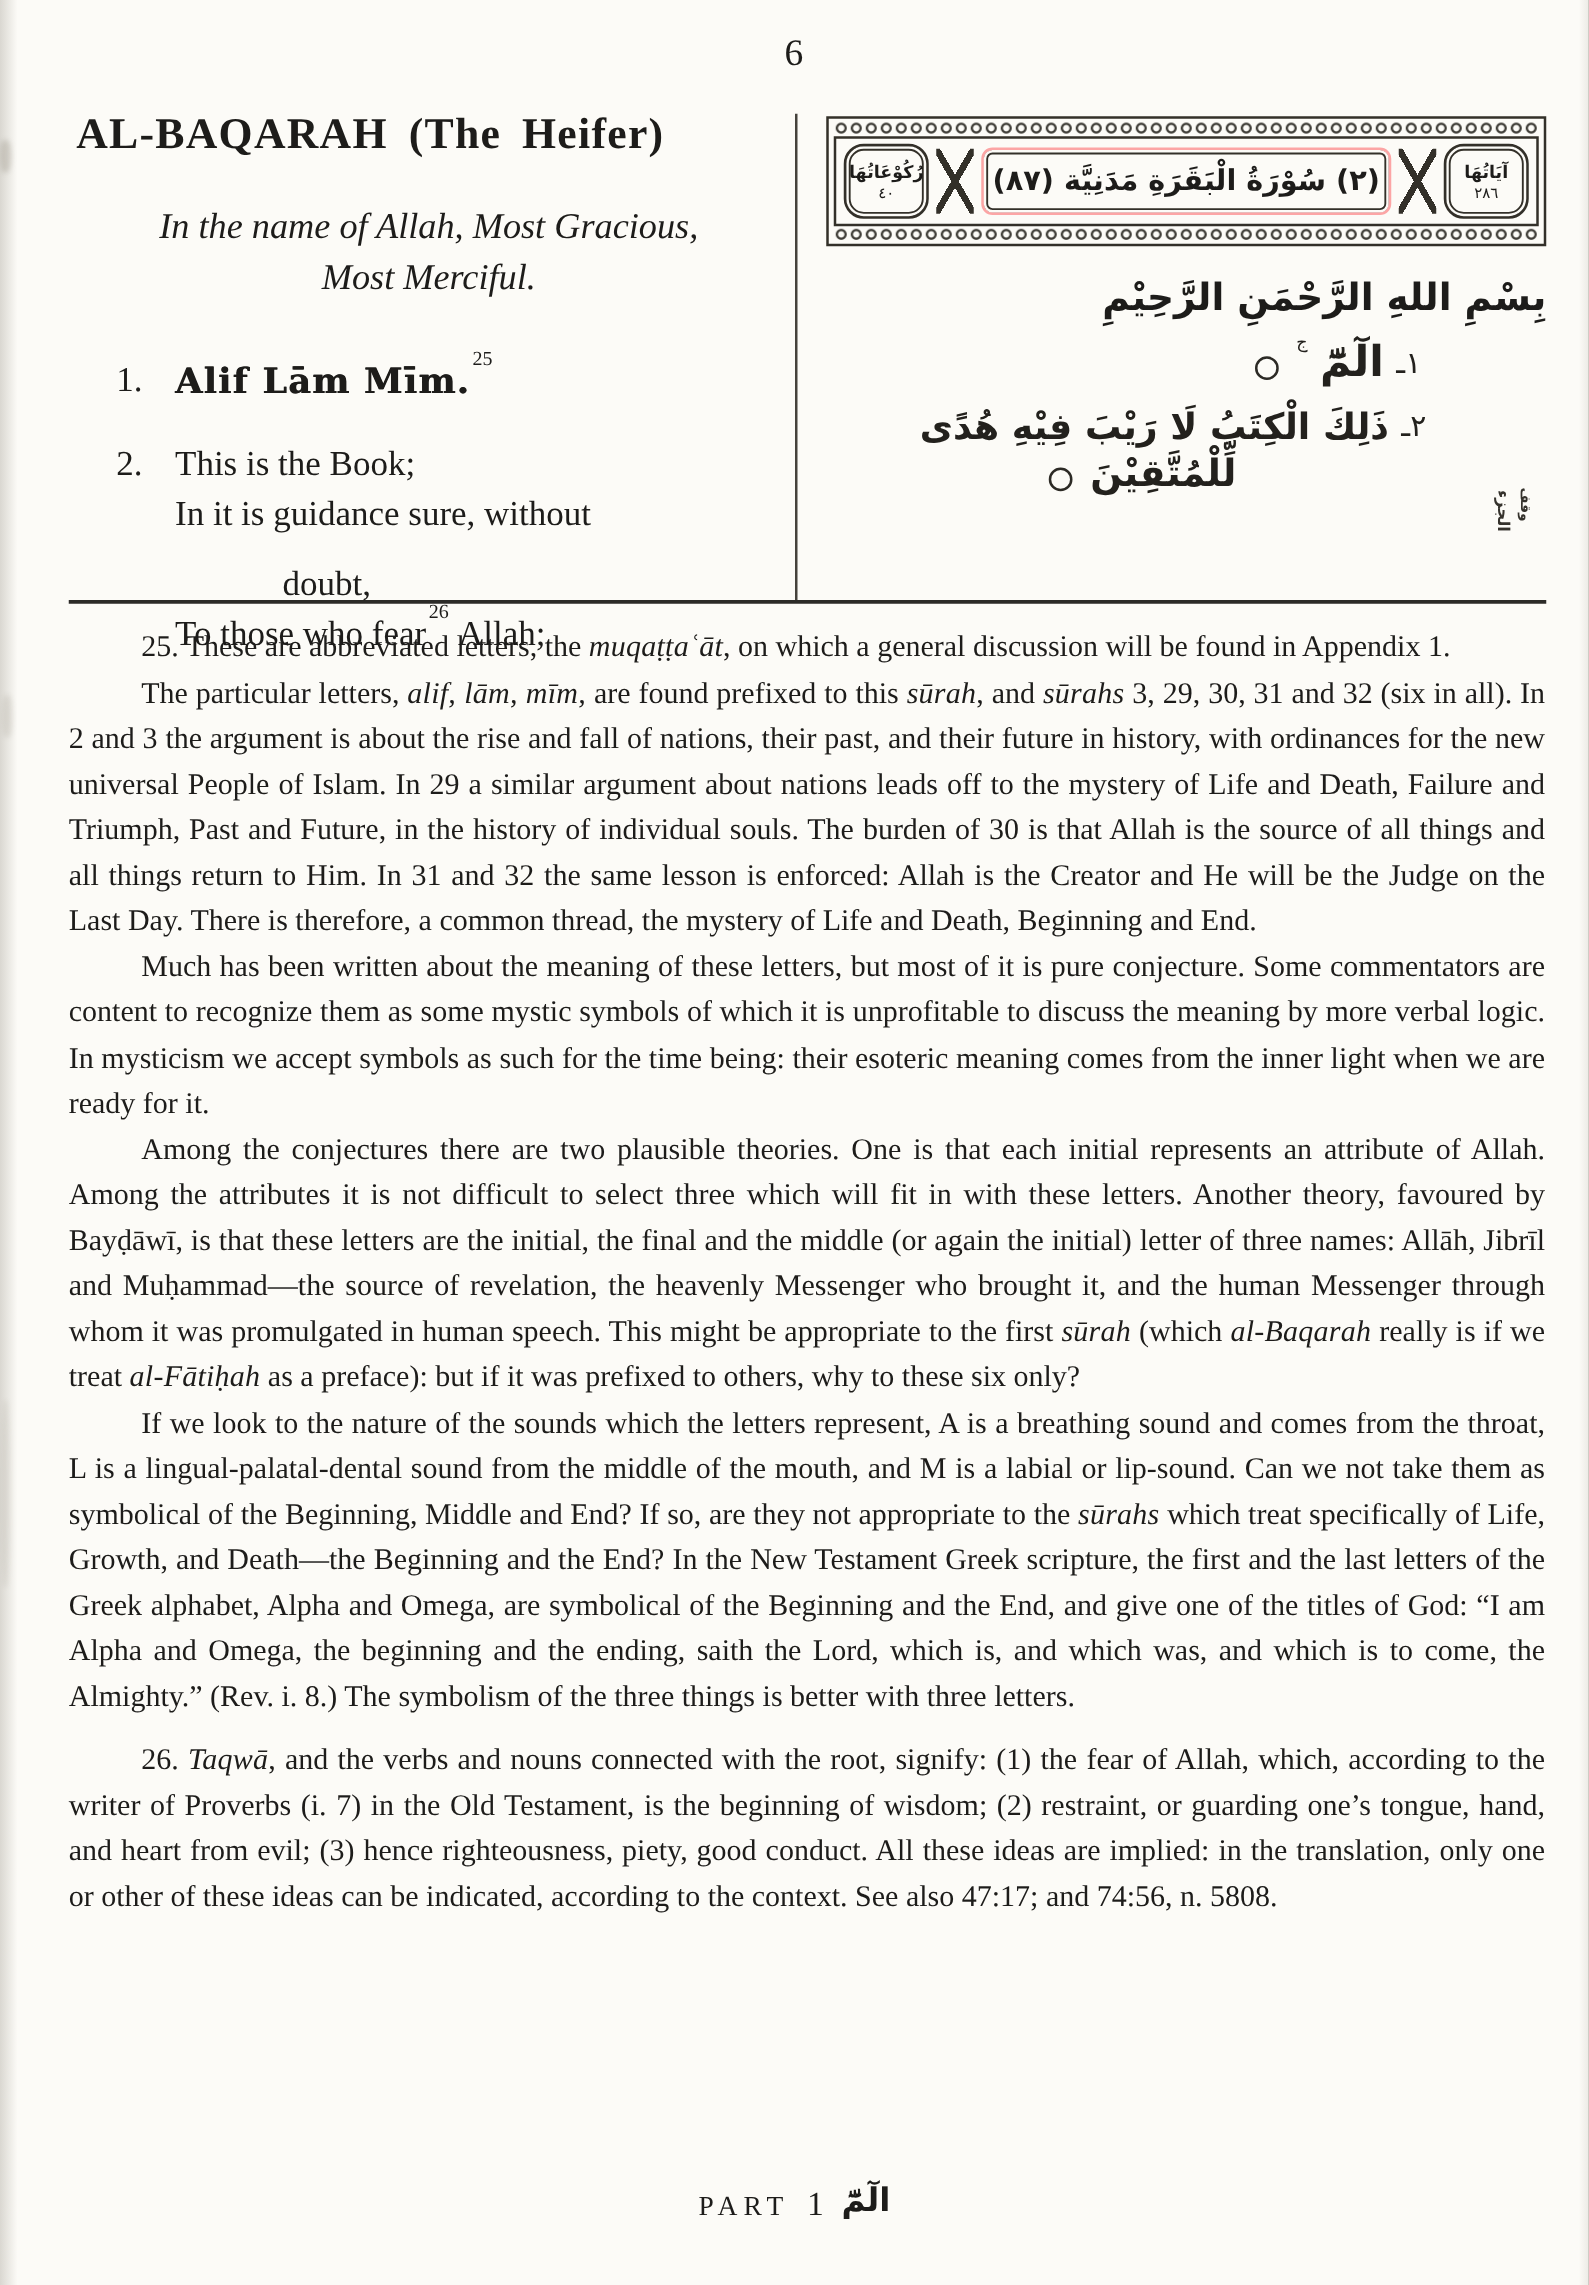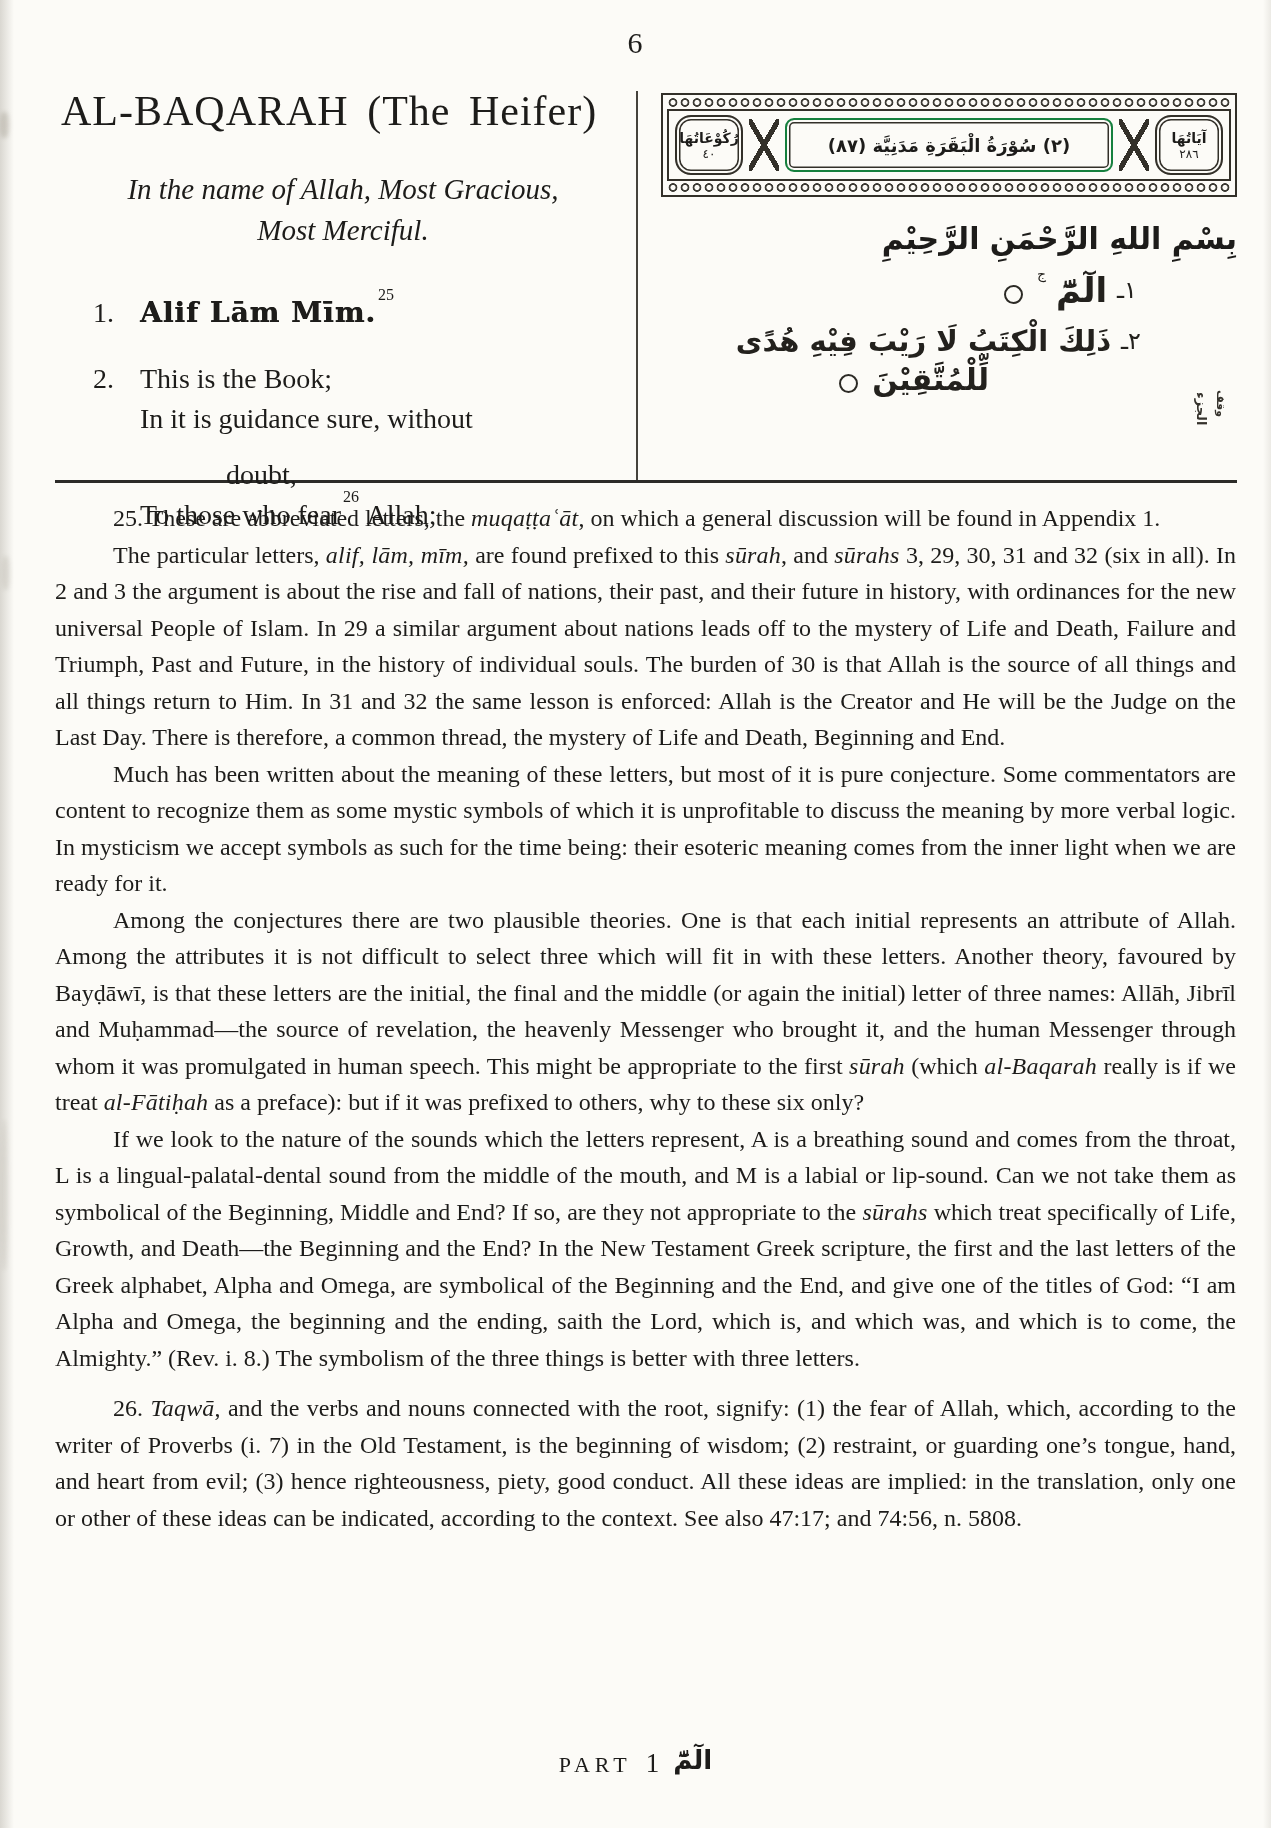--- a/index.html
+++ b/index.html
@@ -22,21 +22,21 @@
   .a2{left:2px;top:556px;width:8px;height:34px;border-radius:40%;opacity:.6;}
   .a3{left:1px;top:1120px;width:7px;height:150px;border-radius:40%;opacity:.45;}
   
   .page-number{position:absolute;top:26px;left:0;right:0;text-align:center;
     font-size:30px;letter-spacing:1px;}
   
   .header-section{position:absolute;top:73px;left:55px;width:1182px;height:410px;
     border-bottom:3px solid #2c2b28;box-sizing:border-box;}
   .divider-v{position:absolute;left:581px;top:18px;height:389px;width:2px;background:#45423c;}
   .left-col{position:absolute;left:0;top:0;width:576px;}
-  .surah-title{font-size:42px;font-weight:normal;margin:14px 0 0 6px;
+  .surah-title{font-size:35px;font-weight:bold;margin:14px 0 0 6px;
     letter-spacing:1px;word-spacing:7px;white-space:nowrap;}
   .bismillah-en{margin-top:34px;text-align:center;font-style:italic;
     font-size:29px;line-height:41px;}
   .verse{display:flex;font-size:28px;line-height:40px;}
   .verse-1{margin-top:42px;}
   .verse-2{margin-top:26px;}
   .verse-num{flex:0 0 85px;padding-left:38px;box-sizing:border-box;}
   .verse-body{flex:1;}
   .verse-line.center{padding-left:86px;margin-top:16px;}
   sup{font-size:16px;line-height:0;position:relative;top:-12px;padding:0 2px;}
@@ -53,24 +53,24 @@
   .banner-row{display:flex;align-items:center;gap:6px;}
   .cartouche{flex:0 0 64px;height:56px;border:2px solid #333029;border-radius:16px;
     box-shadow:inset 0 0 0 2px #fcfbf7, inset 0 0 0 3.5px #333029;
     display:flex;flex-direction:column;align-items:center;justify-content:center;gap:0;}
   .cartouche .c-label{font-size:14px;font-weight:bold;line-height:17px;text-align:center;}
   .cartouche .c-value{font-size:12px;line-height:14px;}
   .x-sep{flex:0 0 30px;height:52px;
     background:
       linear-gradient(to top right, transparent 45%, #333029 45%, #333029 55%, transparent 55%),
       linear-gradient(to bottom right, transparent 45%, #333029 45%, #333029 55%, transparent 55%);}
-  .lozenge{flex:1;height:50px;border:2px solid #15803d;border-radius:9px;
+  .lozenge{flex:1;height:50px;border:2px solid #fca5a5;border-radius:9px;
     box-shadow:inset 0 0 0 2px #fcfbf7, inset 0 0 0 3.5px #333029;
     display:flex;align-items:center;justify-content:center;
-    font-size:18px;font-weight:bold;white-space:nowrap;}
+    font-size:23px;font-weight:bold;white-space:nowrap;}
   .bismillah-ar{margin-top:24px;text-align:right;font-size:30px;font-weight:bold;}
   .ayah{display:flex;align-items:center;gap:10px;font-weight:bold;color:#23211d;}
   .ayah-1{margin-top:14px;padding-right:100px;font-size:34px;}
   .ayah-2{margin-top:14px;padding-right:96px;font-size:29px;}
   .ayah-2-l2{margin-top:4px;padding-right:248px;font-size:30px;}
   .ayah-num{font-size:24px;font-weight:normal;position:relative;top:0;}
   .pause-mark{font-size:14px;position:relative;top:-16px;font-weight:normal;}
   .end-circle{display:inline-block;width:15px;height:15px;border:2.5px solid #2c2a25;
     border-radius:50%;margin:0 4px;position:relative;top:4px;}
   .margin-note{position:absolute;right:10px;top:266px;display:flex;gap:5px;

